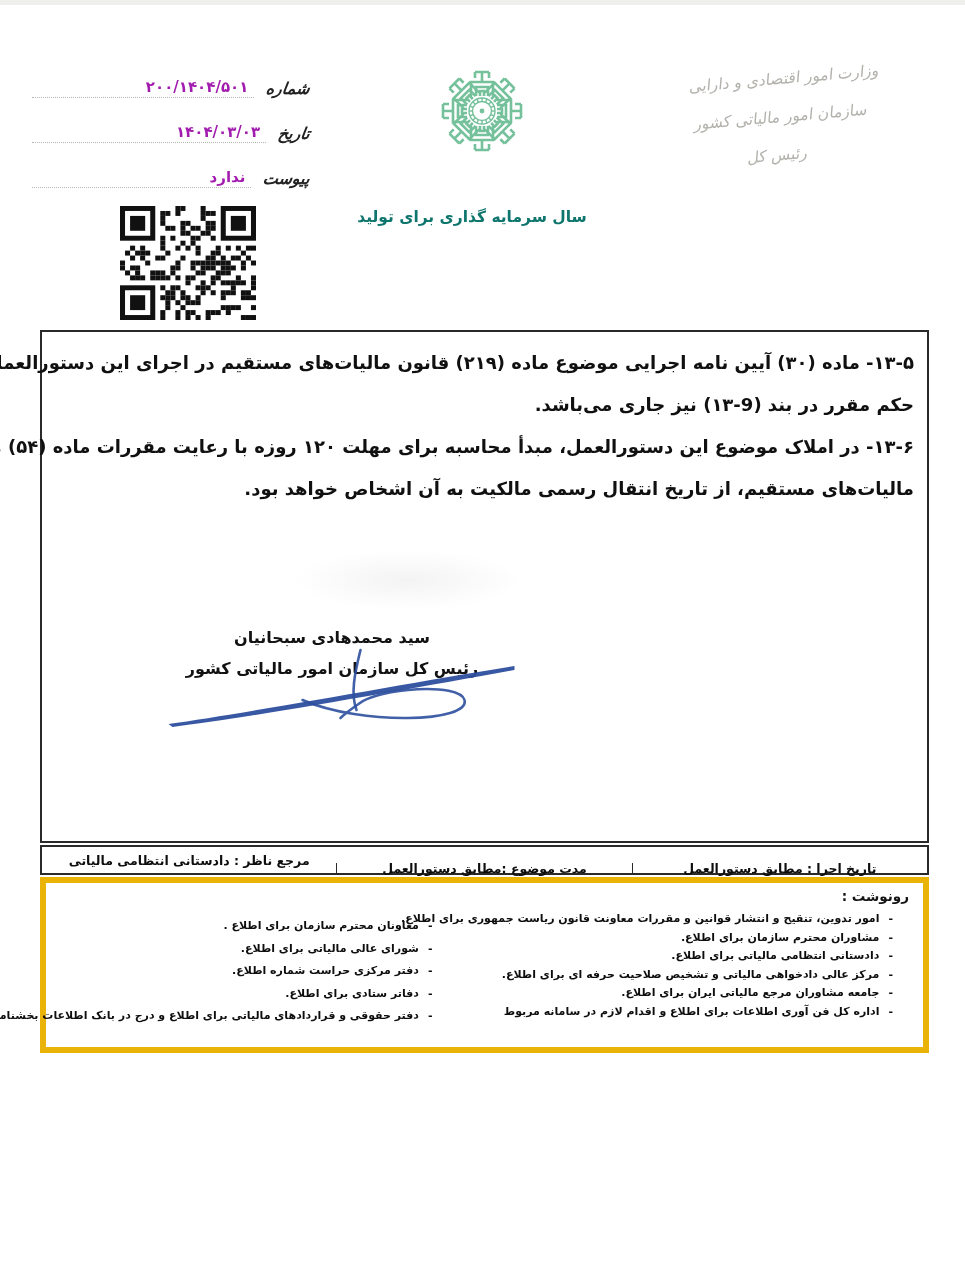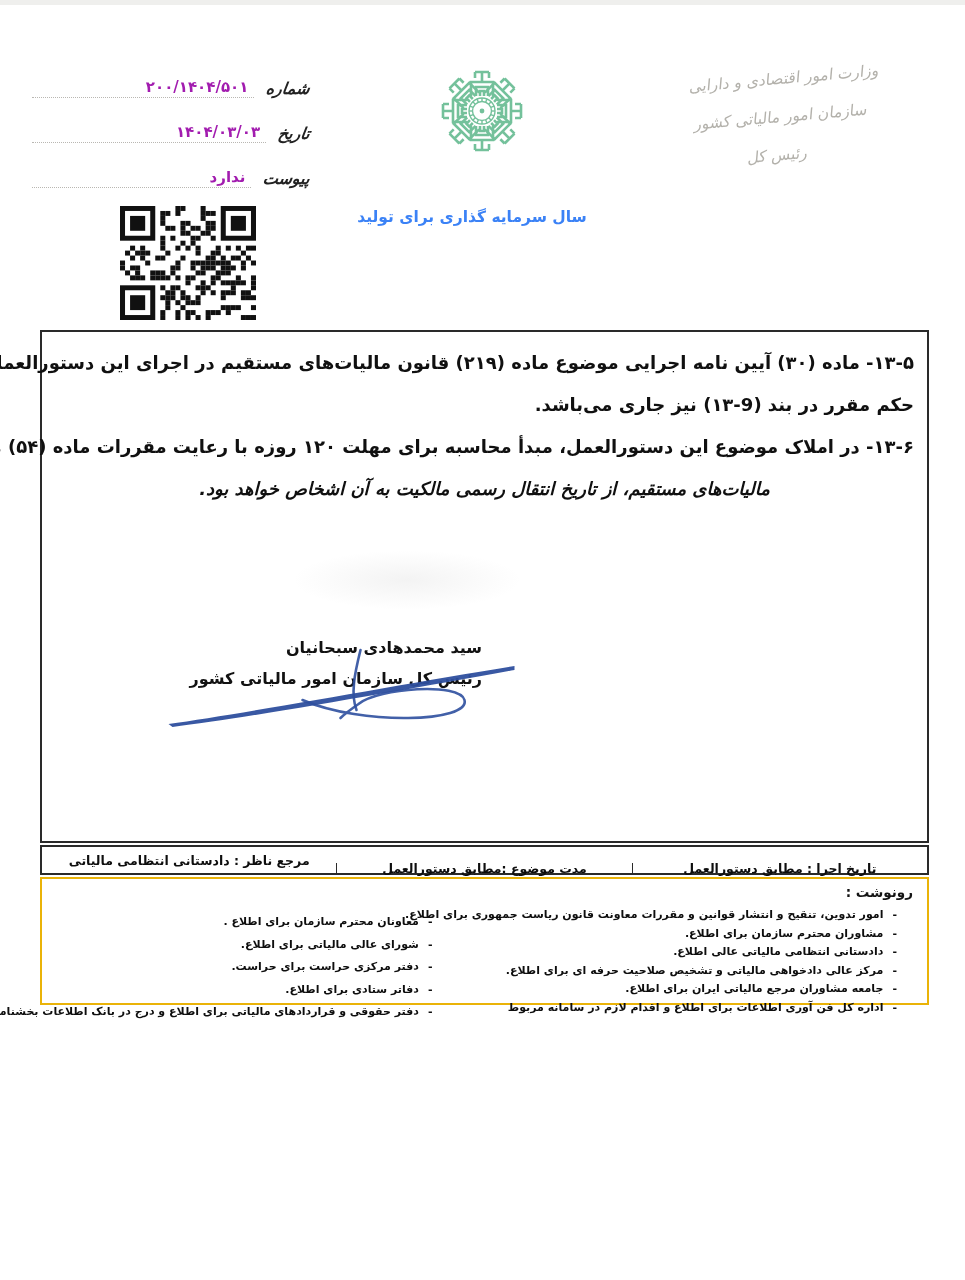--- a/index.html
+++ b/index.html
@@ -9,60 +9,60 @@
   .scan-edge { position:absolute; top:0; left:0; right:0; height:5px; background:#efefed; }
 
   
   .callig { position:absolute; right:58px; top:60px; width:252px; text-align:center;
             color:#b3b1ab; font-size:15.5px; line-height:38px; direction:rtl;
             transform:rotate(-5deg) skewX(-10deg); }
 
   
   .logo { position:absolute; left:430px; top:56px; width:104px; height:110px; }
   .slogan { position:absolute; left:352px; top:208px; width:240px; text-align:center;
-            direction:rtl; font-weight:bold; font-size:15.5px; color:#3b82f6; }
+            direction:rtl; font-weight:bold; font-size:15.5px; color:#0f766e; }
 
   
   .hfields { position:absolute; left:32px; top:68px; width:278px; direction:rtl; }
   .hrow { display:flex; align-items:flex-end; height:30px; margin-bottom:15px; }
   .hlabel { font-size:16px; font-weight:bold; font-style:italic; white-space:nowrap;
             padding-left:12px; transform:skewX(-8deg); color:#222; }
   .hline { flex:1; border-bottom:1.6px dotted #b9b7b2; padding-bottom:1px;
            text-align:right; }
   .hvalue { font-weight:bold; font-size:15px; padding-right:6px; color:#a21caf; }
 
   
   .qr { position:absolute; left:120px; top:206px; width:136px; height:114px; }
   .qr svg { width:100%; height:100%; }
 
   
   .main-box { position:absolute; left:40px; top:330px; width:889px; height:513px;
               border:2px solid #2a2a2a; }
   .paras { direction:rtl; padding:10px 13px 0 13px; }
   .pline { font-size:18px; font-weight:bold; line-height:42px; text-align:right;
            white-space:nowrap; color:#101010; }
-  .pline.center { text-align:center;font-style:italic; }
+  .pline.center { text-align:right; }
   .smudge { position:absolute; left:250px; top:218px; width:230px; height:60px;
             background:radial-gradient(ellipse at center, rgba(140,140,140,0.10), transparent 70%); }
 
   
-  .sig { position:absolute; left:140px; top:300px; width:300px; text-align:right;
+  .sig { position:absolute; left:140px; top:290px; width:300px; text-align:center;
          direction:rtl; font-weight:bold; font-size:16px; line-height:31px; color:#121212; }
   .sig-svg { position:absolute; left:118px; top:308px; width:365px; height:95px; }
 
   
   .meta-row { position:absolute; left:40px; top:845px; width:889px; height:30px;
               display:flex; direction:rtl; border:2px solid #2a2a2a; background:#fff; }
   .meta-cell { flex:1; display:flex; align-items:center; justify-content:center;
                font-size:12.5px; font-weight:bold; white-space:nowrap; color:#0e0e0e; }
   .meta-cell:not(:last-child) { border-left:1.6px solid #2a2a2a;margin-top:16px; }
 
   
-  .cc-box { position:absolute; left:40px; top:877px; width:889px; height:128px;
-            border:2px solid #eab308; direction:rtl; }
+  .cc-box { position:absolute; left:40px; top:877px; width:889px; height:176px;
+            border:6px solid #eab308; direction:rtl; }
   .cc-header { position:absolute; right:14px; top:5px; font-size:13.5px; font-weight:bold; }
   .cc-cols { position:absolute; top:27px; right:0; left:0; display:flex; direction:rtl; }
   .cc-col { width:50%; display:flex; flex-direction:column; }
   .cc-col.right { padding-right:30px; }
   .cc-col.left  { padding-right:52px; padding-top:5px; }
   .cc-item { display:flex; direction:rtl; font-size:11px; font-weight:bold;
              white-space:nowrap; color:#0e0e0e; }
   .cc-col.right .cc-item { line-height:18.5px; }
   .cc-col.left  .cc-item { line-height:22.5px; }
   .dash { margin-left:9px; }
@@ -358,21 +358,21 @@
         <div class="cc-item">
             <span class="dash">-</span>
             <span>امور تدوین، تنقیح و انتشار قوانین و مقررات معاونت قانون ریاست جمهوری برای اطلاع.</span>
           </div>
         <div class="cc-item">
             <span class="dash">-</span>
             <span>مشاوران محترم سازمان برای اطلاع.</span>
           </div>
         <div class="cc-item">
             <span class="dash">-</span>
-            <span>دادستانی انتظامی مالیاتی عالی اطلاع.</span>
+            <span>دادستانی انتظامی مالیاتی برای اطلاع.</span>
           </div>
         <div class="cc-item">
             <span class="dash">-</span>
             <span>مرکز عالی دادخواهی مالیاتی و تشخیص صلاحیت حرفه ای برای اطلاع.</span>
           </div>
         <div class="cc-item">
             <span class="dash">-</span>
             <span>جامعه مشاوران مرجع مالیاتی ایران برای اطلاع.</span>
           </div>
         <div class="cc-item">
@@ -384,21 +384,21 @@
         <div class="cc-item">
             <span class="dash">-</span>
             <span>معاونان محترم سازمان برای اطلاع .</span>
           </div>
         <div class="cc-item">
             <span class="dash">-</span>
             <span>شورای عالی مالیاتی برای اطلاع.</span>
           </div>
         <div class="cc-item">
             <span class="dash">-</span>
-            <span>دفتر مرکزی حراست برای حراست.</span>
+            <span>دفتر مرکزی حراست شماره اطلاع.</span>
           </div>
         <div class="cc-item">
             <span class="dash">-</span>
             <span>دفاتر ستادی برای اطلاع.</span>
           </div>
         <div class="cc-item">
             <span class="dash">-</span>
             <span>دفتر حقوقی و قراردادهای مالیاتی برای اطلاع و درج در بانک اطلاعات بخشنامه ها.</span>
           </div>
       </div>

